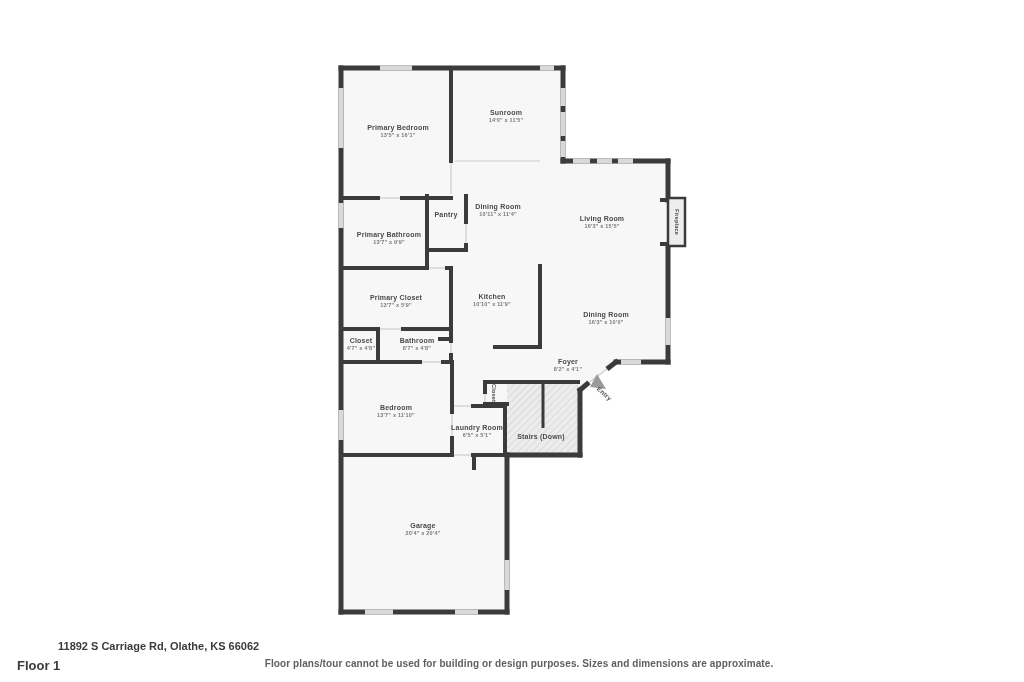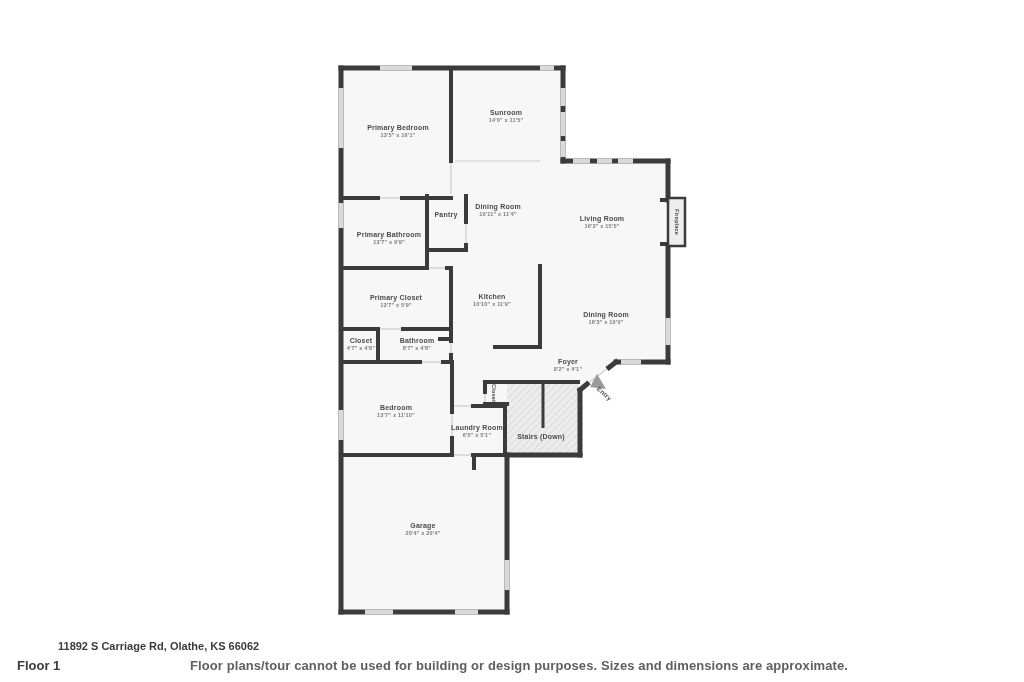--- a/index.html
+++ b/index.html
@@ -20,21 +20,21 @@
   .room-label.entry .room-name{font-size:6.5px;color:#555;}
   .room-label.small .room-name{font-size:5.5px;}
   .footer-address{
     position:absolute;left:17px;top:640px;font-size:11px;font-weight:700;color:#3b3b3b;margin-left:41px;
   }
   .footer-floor{
     position:absolute;left:17px;top:658px;font-size:13px;font-weight:700;color:#3b3b3b;
   }
   .footer-disclaimer{
     position:absolute;left:519px;top:658px;transform:translateX(-50%);
-    font-size:13px;font-weight:700;color:#5f5f5f;white-space:nowrap;letter-spacing:.1px;
+    font-size:10px;font-weight:700;color:#5f5f5f;white-space:nowrap;letter-spacing:.1px;
   }
 </style>
 </head>
 <body>
 
 <div class="plan-wrap">
 
   <svg width="1024" height="682" viewBox="0 0 1024 682">
     <defs>
       <pattern id="hatch" width="5" height="5" patternUnits="userSpaceOnUse" patternTransform="rotate(45)">

